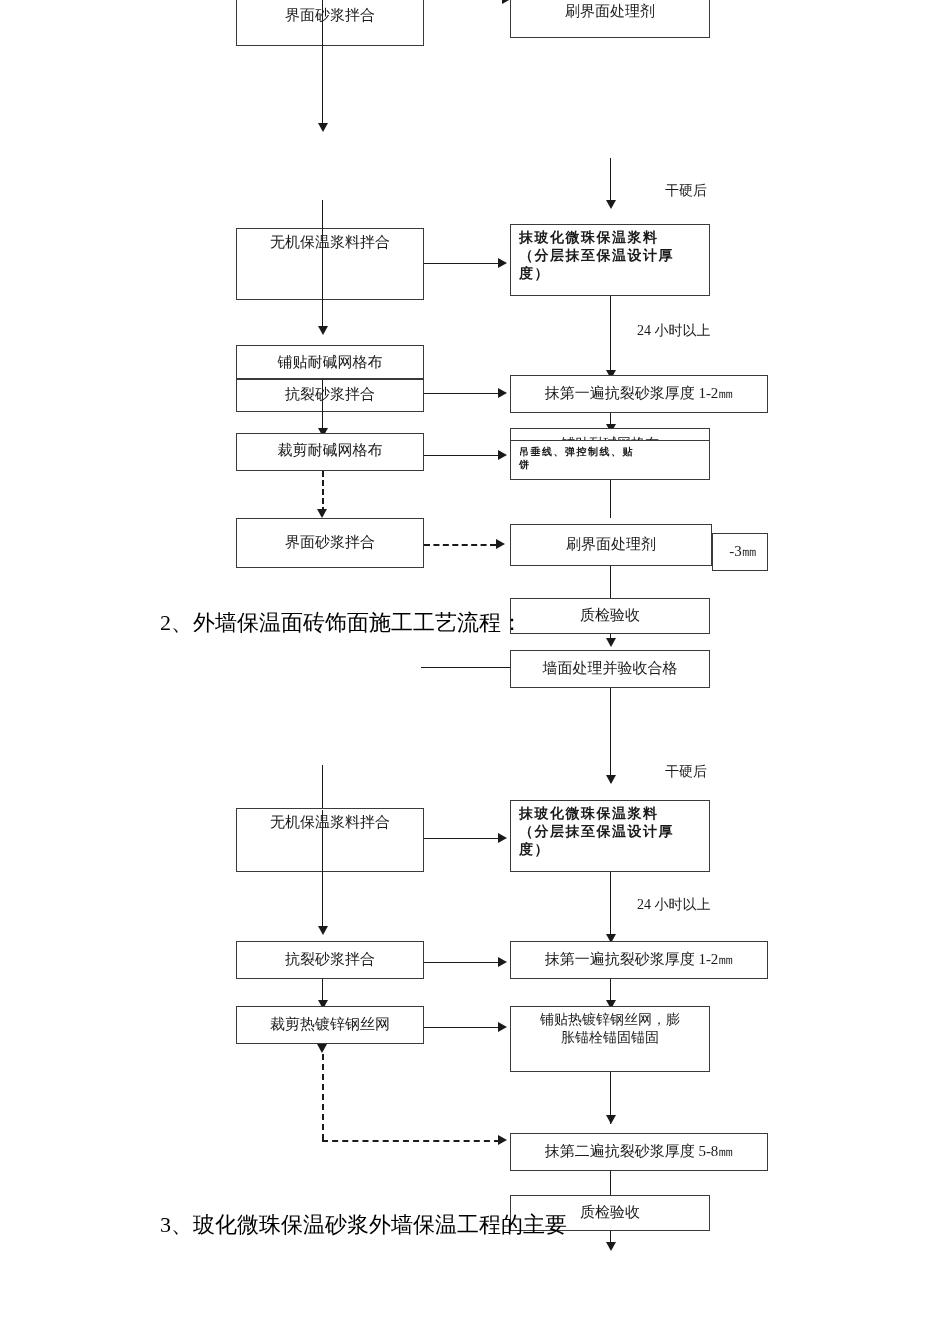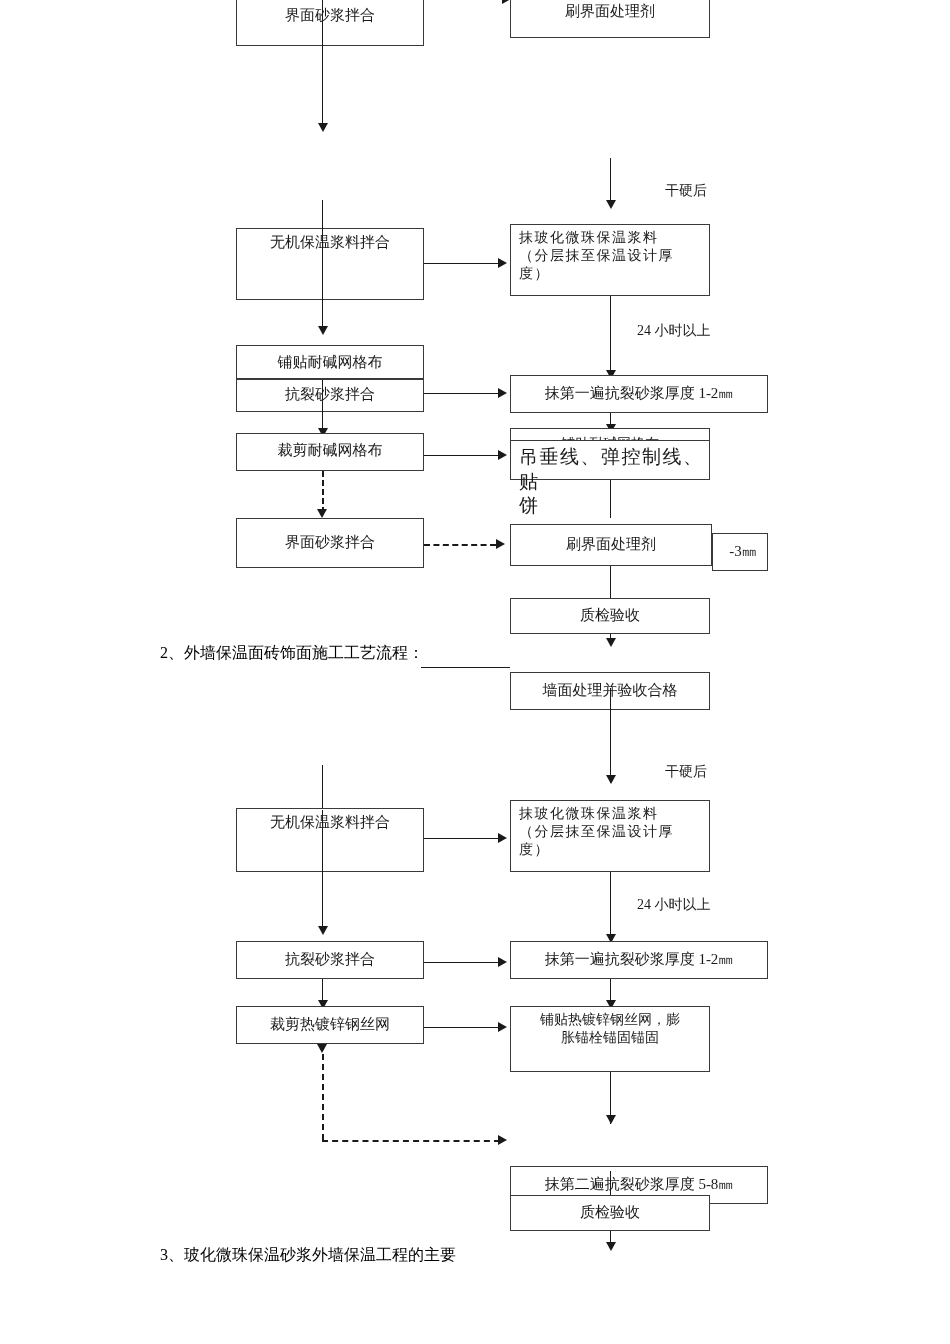--- a/index.html
+++ b/index.html
@@ -36,20 +36,21 @@
     display: flex;
     align-items: center;
     justify-content: center;
     padding-top: 0;
   }
   .box.topal {
     display: block;
   }
   .box.wide-letter {
     letter-spacing: 1.5px;
+    font-weight: bold;
   }
   .box.leftal {
     text-align: left;
     padding-left: 6px;
   }
 
   
   .vline {
     position: absolute;
     width: 0;
@@ -91,24 +92,23 @@
   .side-label {
     position: absolute;
     font-size: 14px;
     color: #1a1a1a;
     white-space: nowrap;
   }
 
   
   .para {
     position: absolute;
-    font-size: 16px;
+    font-size: 22px;
     color: #000000;
     white-space: nowrap;
-    margin-top: 35px;
   }
 </style>
 </head>
 <body>
 
 <div id="page">
 
   <div class="box mid" style="left:236px; top:-14px; width:188px; height:60px;">界面砂浆拌合</div>
 
   <div class="box mid" style="left:510px; top:-14px; width:200px; height:52px;">刷界面处理剂</div>
@@ -150,21 +150,21 @@
   <div class="vline" style="left:322px; top:380px; height:54px;"></div>
   <div class="arrow-down" style="left:318px; top:428px;"></div>
 
   <div class="vline" style="left:610px; top:413px; height:22px;"></div>
   <div class="arrow-down" style="left:606px; top:424px;"></div>
 
   <div class="box mid" style="left:236px; top:433px; width:188px; height:38px;font-family:Liberation Mono, monospace;">裁剪耐碱网格布</div>
 
   <div class="box mid" style="left:510px; top:428px; width:200px; height:32px; font-size:14px;">铺贴耐碱网格布</div>
 
-  <div class="box topal wide-letter" style="left:510px; top:440px; width:200px; height:40px; font-size:19px; text-align:left; padding-left:8px;">吊垂线、弹控制线、贴
+  <div class="box topal wide-letter" style="left:510px; top:440px; width:200px; height:40px; font-size:10px; text-align:left; padding-left:8px;">吊垂线、弹控制线、贴
 饼</div>
 
   <div class="hline" style="left:424px; top:455px; width:74px;"></div>
   <div class="arrow-right" style="left:498px; top:450px;"></div>
 
   <div class="vdash" style="left:322px; top:471px; height:42px;"></div>
   <div class="arrow-down" style="left:317px; top:509px;"></div>
 
   <div class="vline" style="left:610px; top:480px; height:38px;"></div>
 
@@ -177,21 +177,21 @@
   <div class="hdash" style="left:424px; top:544px; width:72px;"></div>
   <div class="arrow-right" style="left:496px; top:539px;"></div>
 
   <div class="vline" style="left:610px; top:566px; height:32px;"></div>
 
   <div class="box mid" style="left:510px; top:598px; width:200px; height:36px;">质检验收</div>
 
   <div class="vline" style="left:610px; top:634px; height:10px;"></div>
   <div class="arrow-down" style="left:606px; top:638px;"></div>
 
-  <div class="box mid" style="left:510px; top:672px; width:200px; height:38px;">墙面处理并验收合格</div>
+  <div class="box mid" style="left:510px; top:650px; width:200px; height:38px;">墙面处理并验收合格</div>
 
   <div class="hline" style="left:421px; top:667px; width:89px;"></div>
 
   <div class="para" style="left:160px; top:608px;">2、外墙保温面砖饰面施工工艺流程：</div>
 
   <div class="vline" style="left:610px; top:688px; height:95px;"></div>
   <div class="arrow-down" style="left:606px; top:775px;"></div>
   <div class="side-label" style="left:665px; top:763px;">干硬后</div>
 
   <div class="vline" style="left:322px; top:765px; height:45px;"></div>
@@ -234,21 +234,21 @@
   <div class="arrow-right" style="left:498px; top:1022px;"></div>
 
   <div class="vdash" style="left:322px; top:1044px; height:96px;"></div>
   <div class="arrow-down" style="left:317px; top:1044px;"></div>
   <div class="hdash" style="left:322px; top:1140px; width:178px;"></div>
   <div class="arrow-right" style="left:498px; top:1135px;"></div>
 
   <div class="vline" style="left:610px; top:1072px; height:52px;"></div>
   <div class="arrow-down" style="left:606px; top:1115px;"></div>
 
-  <div class="box mid" style="left:510px; top:1166px; width:258px; height:38px;">抹第二遍抗裂砂浆厚度 5-8㎜</div>
+  <div class="box mid" style="left:510px; top:1133px; width:258px; height:38px;">抹第二遍抗裂砂浆厚度 5-8㎜</div>
 
   <div class="vline" style="left:610px; top:1171px; height:24px;"></div>
 
   <div class="box mid" style="left:510px; top:1195px; width:200px; height:36px;">质检验收</div>
 
   <div class="vline" style="left:610px; top:1231px; height:18px;"></div>
   <div class="arrow-down" style="left:606px; top:1242px;"></div>
 
   <div class="para" style="left:160px; top:1210px;text-align:right;">3、玻化微珠保温砂浆外墙保温工程的主要</div>
 

